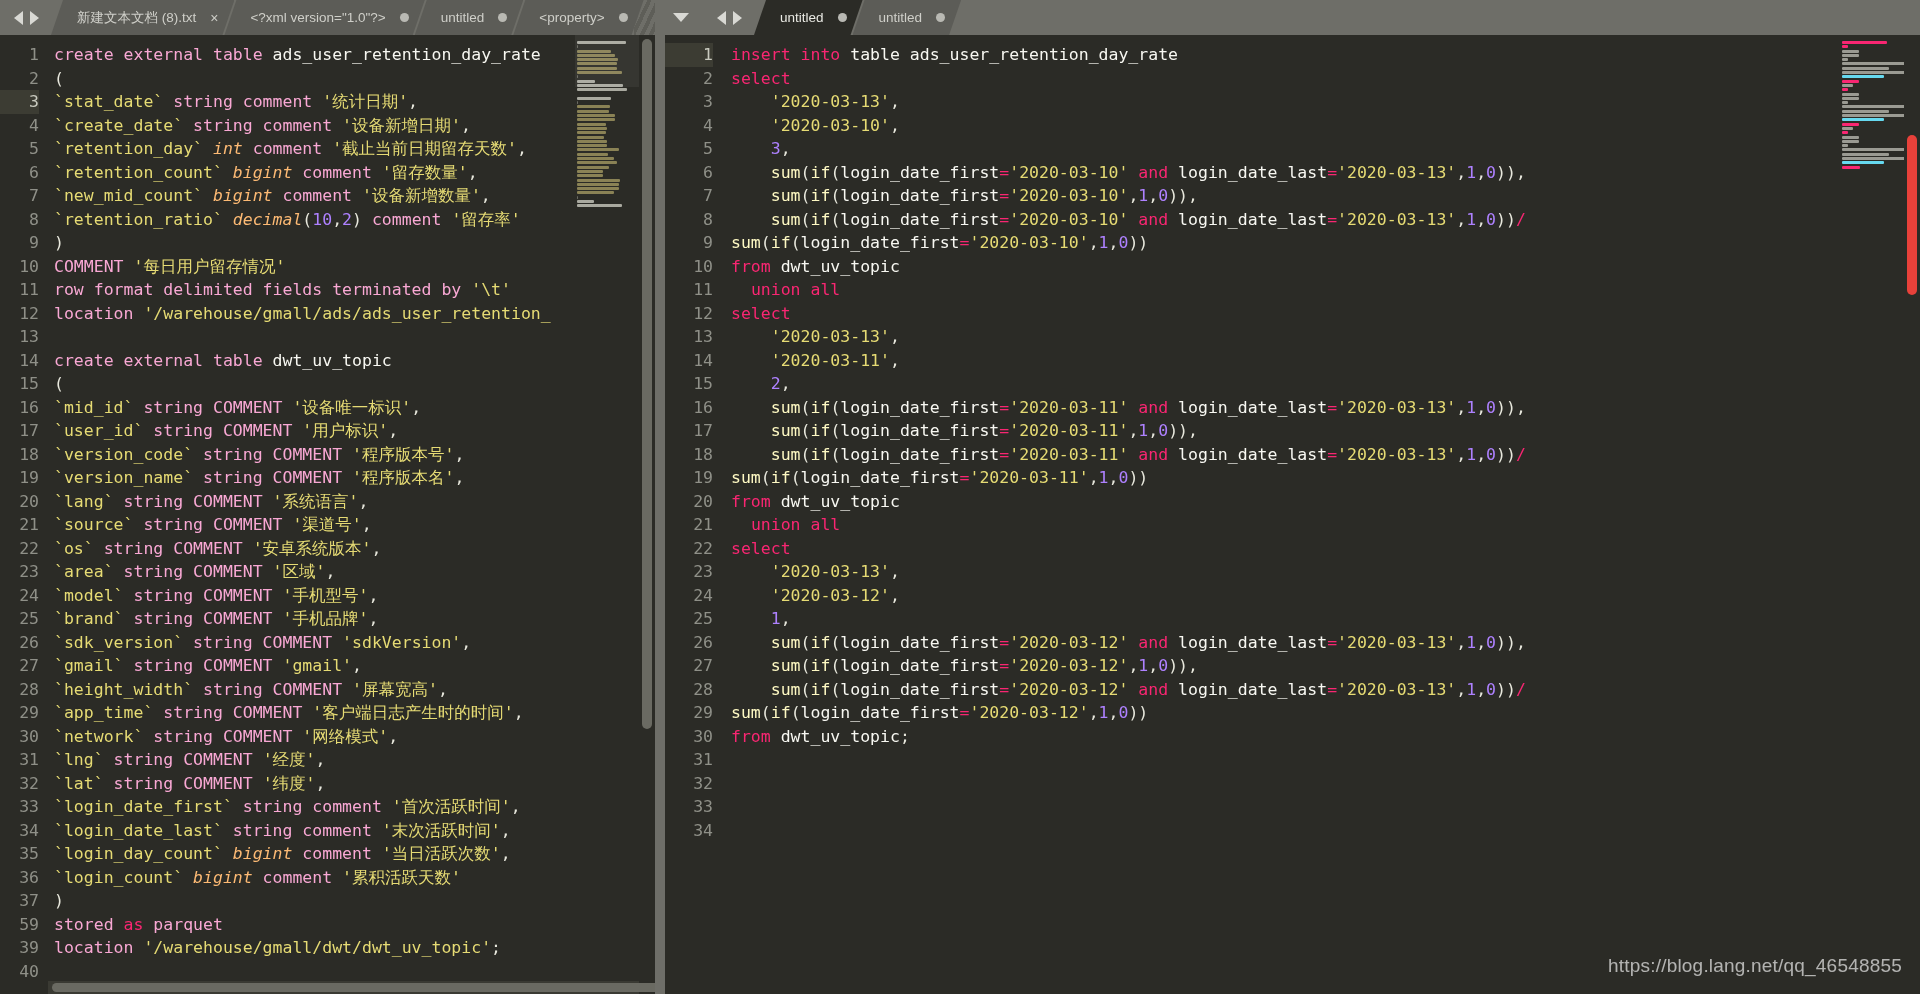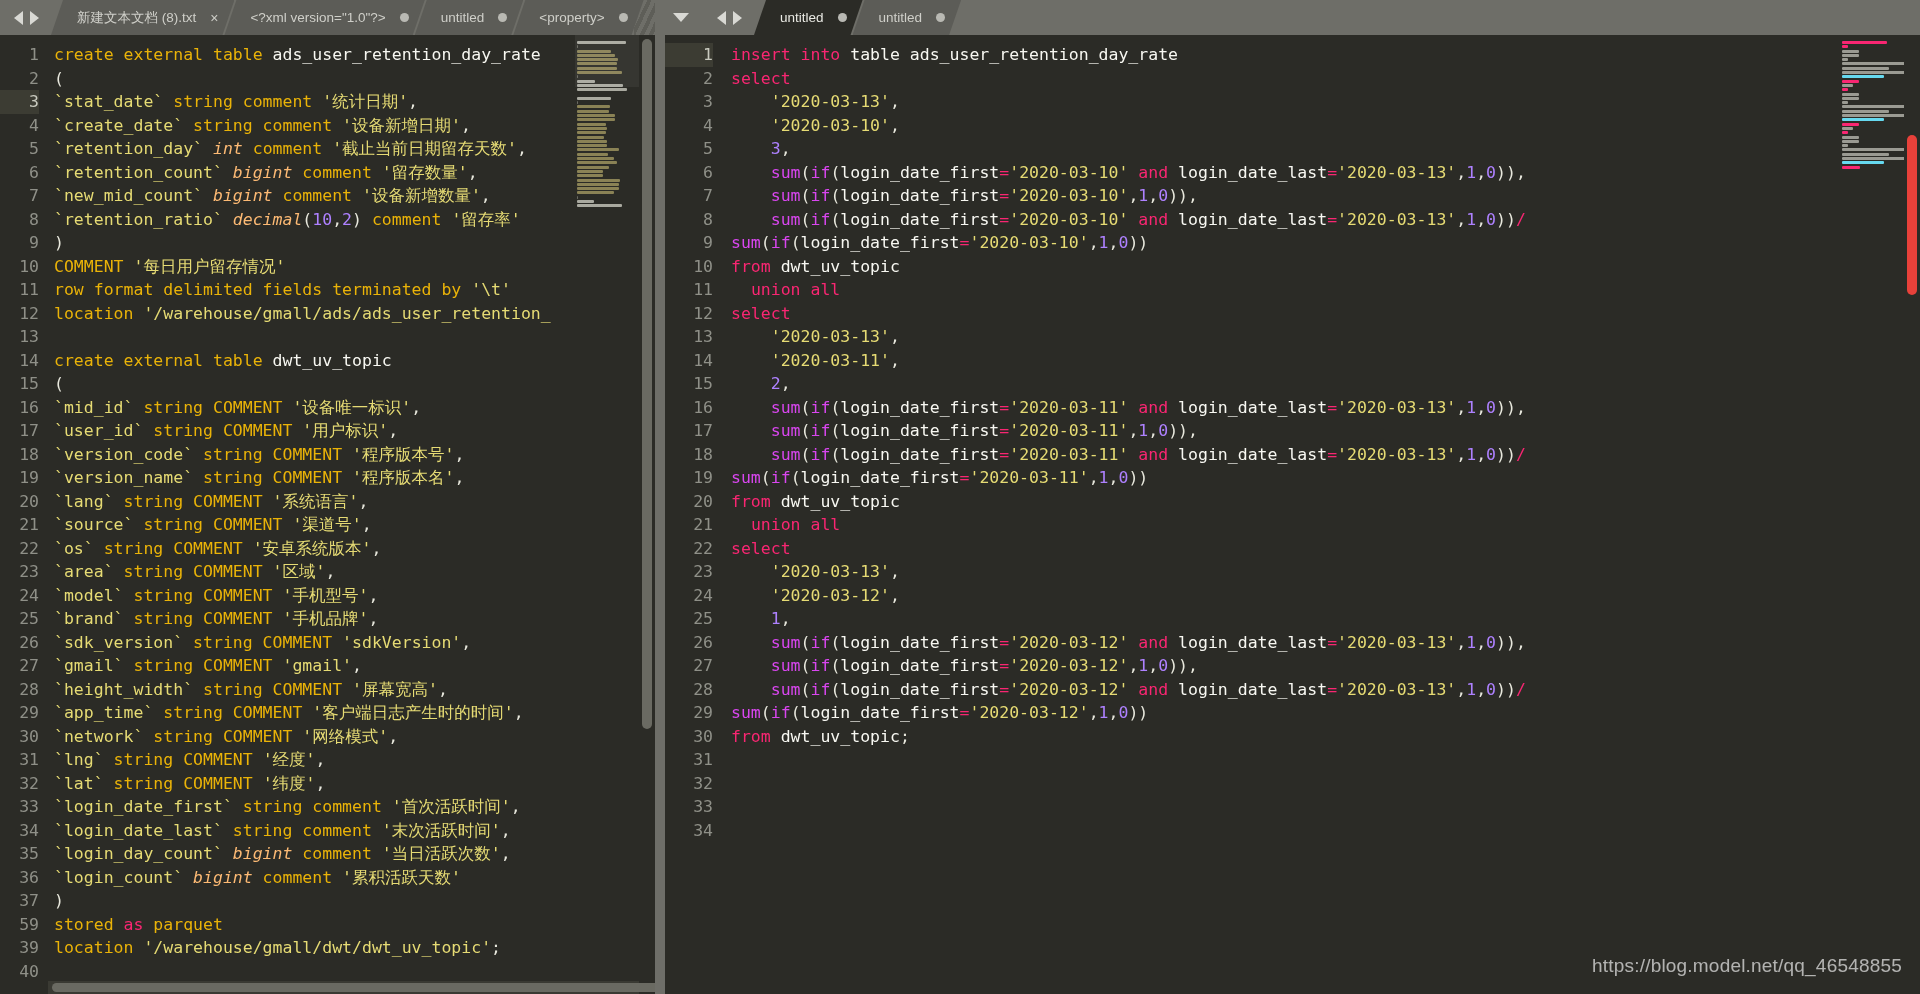--- a/index.html
+++ b/index.html
@@ -66,28 +66,28 @@
 
   .codewrap{ flex:1; position:relative; overflow:hidden; }
   .code{
     font-family:"DejaVu Sans Mono", monospace;
     font-size:16.5px; line-height:23.5px; padding-top:8px; padding-left:6px;
     white-space:pre; color:#e8e8dd;
   }
   .code .ln{ height:23.5px; }
 
   
-  .kw{ color:#eab308; }
+  .kw{ color:#f9a8d4; }
   .ident{ color:#e6db74; }
   .type{ color:#fdba74; font-style:italic; }
   .str{ color:#e6db74; }
   .num{ color:#ae81ff; }
   .punc{ color:#e8e8dd; }
   .pink{ color:#f92672; }
-  .cyan{ color:#d946ef;text-align:center; }
+  .cyan{ color:#fef9c3;text-align:center; }
   .plain{ color:#f8f8f2; }
 
   
   .minimap{
     position:absolute; top:0; right:16px; width:64px; height:100%;
     background:#2b2b26; overflow:hidden; padding-top:6px;
   }
   .mm-line{ height:3px; margin:0 2px 1.3px 2px; border-radius:1px; }
   .minimap .mmview{
     position:absolute; left:0; right:0; top:0; height:52px;
@@ -372,14 +372,14 @@
             <div class="mm-line" style="width: 0%; background: transparent;"></div>
           </div>
         <div class="vscroll">
           <div class="vthumb red" style="top:100px;height:160px;"></div>
         </div>
       </div>
     </div>
   </div>
 
 
-  <div class="watermark">https://blog.model.net/qq_46548855</div>
+  <div class="watermark">https://blog.lang.net/qq_46548855</div>
 </div>
 
 </body></html>

